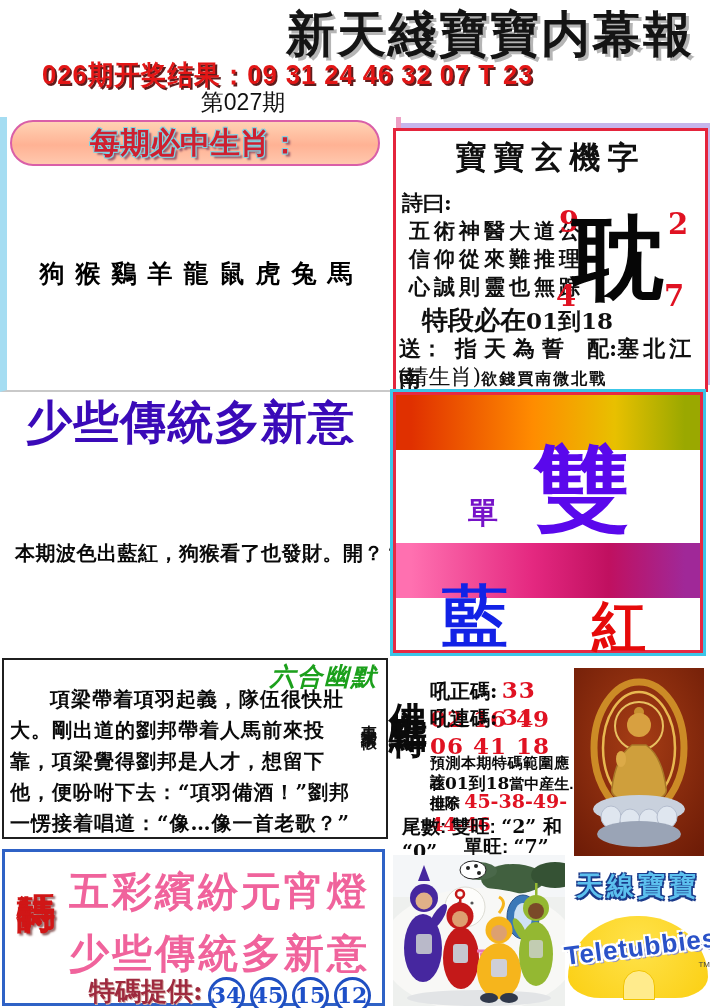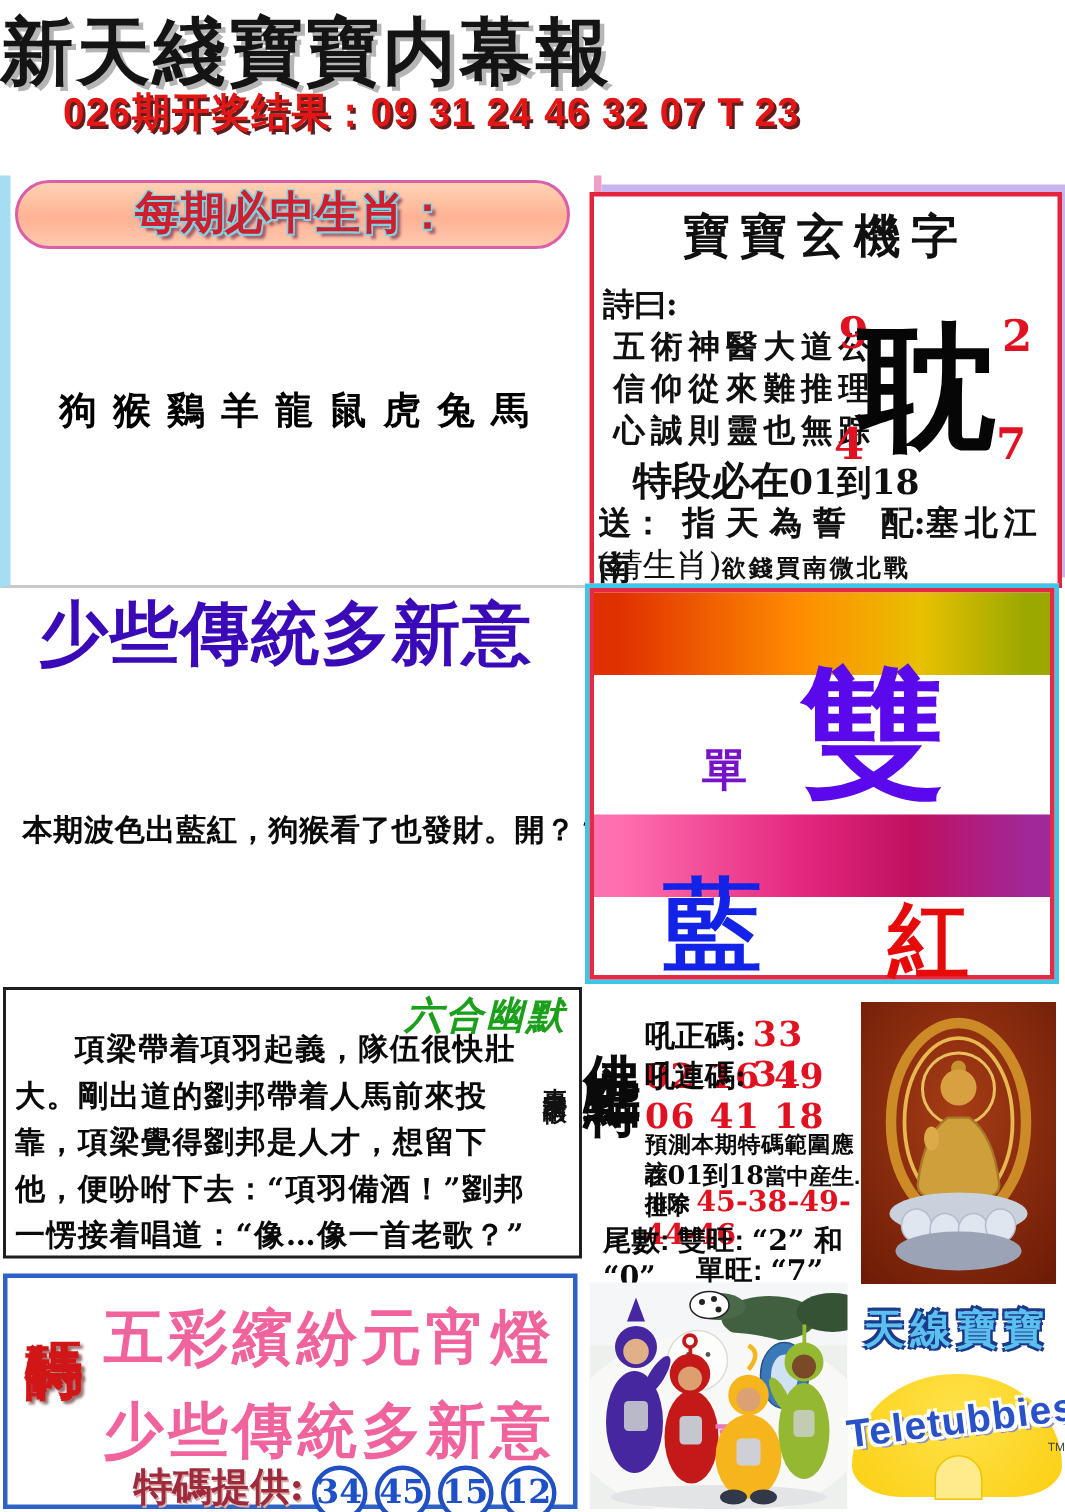--- a/index.html
+++ b/index.html
@@ -2,21 +2,21 @@
 <html><head>
 <meta charset="utf-8">
 <style>
   html,body{margin:0;padding:0;background:#fff;}
   .page{position:relative;width:710px;height:1008px;background:#fff;overflow:hidden;
         font-family:"Liberation Sans","DejaVu Sans",sans-serif;}
   .abs{position:absolute;}
   .serif{font-family:"DejaVu Serif","Liberation Serif",serif;}
 
   
-  .main-title{top:2px;left:0;width:694px;text-align:left;font-size:49px;font-weight:bold;
+  .main-title{top:2px;left:0;width:694px;text-align:right;font-size:49px;font-weight:bold;
     color:#141414;letter-spacing:2px;text-shadow:3px 3px 0 #b5b5b5;}
   .result-line{top:57px;left:42px;font-size:27px;font-weight:bold;color:#e31616;
     letter-spacing:1px;text-shadow:2px 2px 0 #5f1d1d;transform:scaleX(.95);transform-origin:left;}
   .issue-line{top:87px;left:0;width:486px;text-align:center;font-size:23px;color:#111;}
 
   
   .zodiac-box{left:0;top:117px;width:389px;height:273px;background:#fff;
     border-left:7px solid #a5ddf2;border-right:5px solid #eda0c5;border-bottom:2px solid #c9c9c9;}
   .zodiac-banner{left:3px;top:3px;width:366px;height:42px;border-radius:23px;
     border:2px solid #d95fa8;background:linear-gradient(180deg,#ffd2b4 0%,#ffb294 55%,#ffc8ae 100%);
@@ -113,20 +113,21 @@
 
   .buddha-img{left:574px;top:668px;width:130px;height:188px;}
 </style>
 </head>
 <body>
 
 <div class="page">
 
   <div class="abs main-title serif">新天綫寶寶内幕報</div>
   <div class="abs result-line">026期开奖结果：09 31 24 46 32 07 T 23</div>
+  <div class="abs issue-line">第027期</div>
 
   <div class="abs zodiac-box">
     <div class="abs zodiac-banner serif">每期必中生肖：</div>
     <div class="abs zodiac-animals">狗猴鷄羊龍鼠虎兔馬</div>
   </div>
 
   <div class="abs mystery-box">
     <div class="abs mystery-title serif">寶寶玄機字</div>
     <div class="abs poem-label serif">詩曰:</div>
     <div class="abs poem-line serif" style="top:86px">五術神醫大道公</div>

